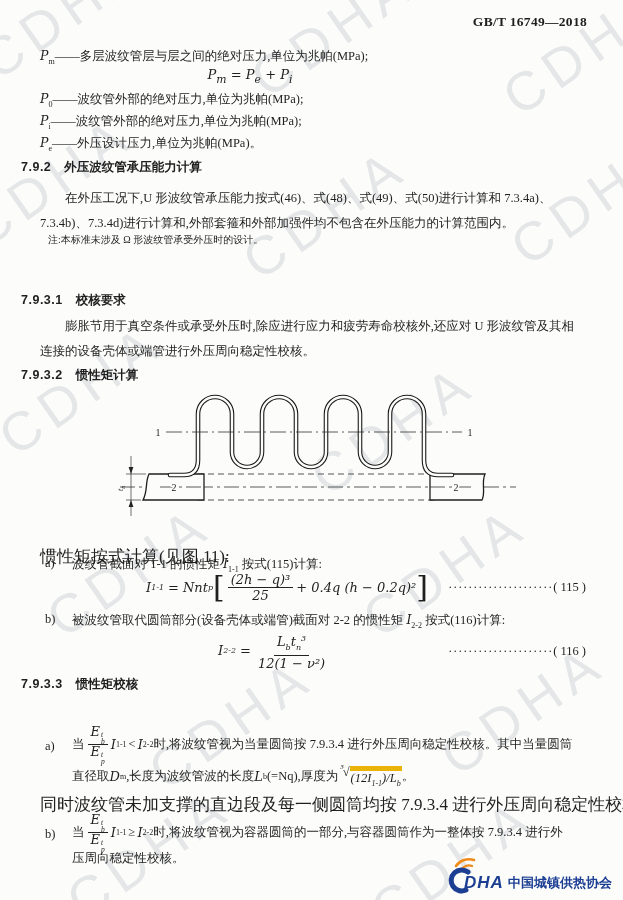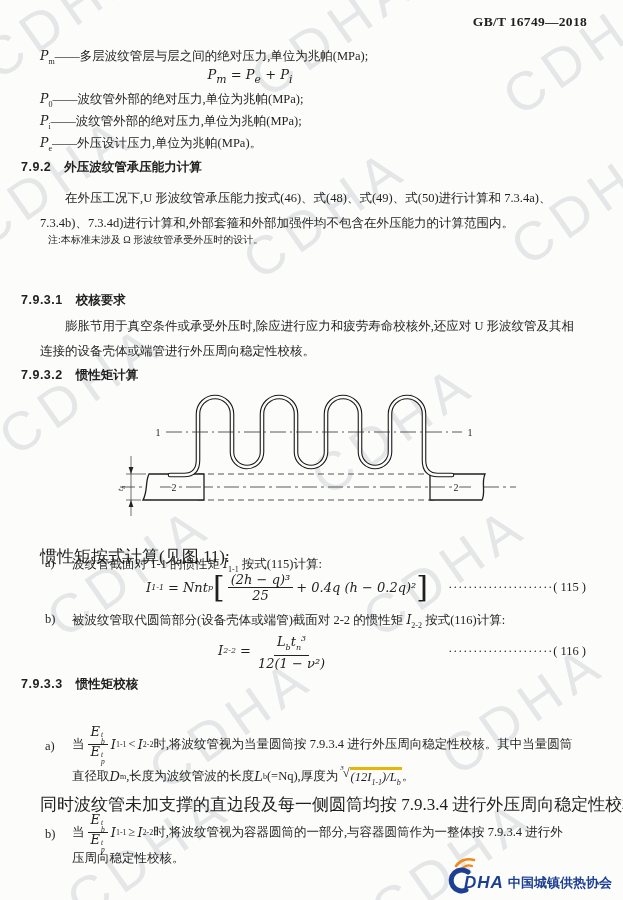--- a/index.html
+++ b/index.html
@@ -45,21 +45,21 @@
          font-family:"Liberation Serif",serif;display:flex;align-items:center;}
   .dots{letter-spacing:1px;font-size:12px;color:#222;}
   
   .ss{display:inline-flex;flex-direction:column;align-items:flex-start;font-size:7.5px;
       line-height:7px;font-style:italic;margin-left:1px;transform:translateY(1px);}
   
   .chl{position:absolute;display:flex;align-items:center;font-size:12.5px;white-space:nowrap;}
   .chl .v{font-size:13px;}
   .rt{display:inline-flex;align-items:flex-start;margin-left:2px;}
   .rt .deg{font-size:7px;margin-right:-1px;transform:translateY(-2px);font-style:italic;}
-  .rad{border-top:3px solid #eab308;font-style:italic;padding:0 1px;transform:translateY(1px);}
+  .rad{border-top:5px solid #eab308;font-style:italic;padding:0 1px;transform:translateY(1px);}
   
   .logo{position:absolute;left:444px;top:856px;}
 </style>
 </head>
 <body>
 
 <div class="page">
 
   <div>
     <div class="wm" style="left:-30px;top:-18px">CDHA</div>

